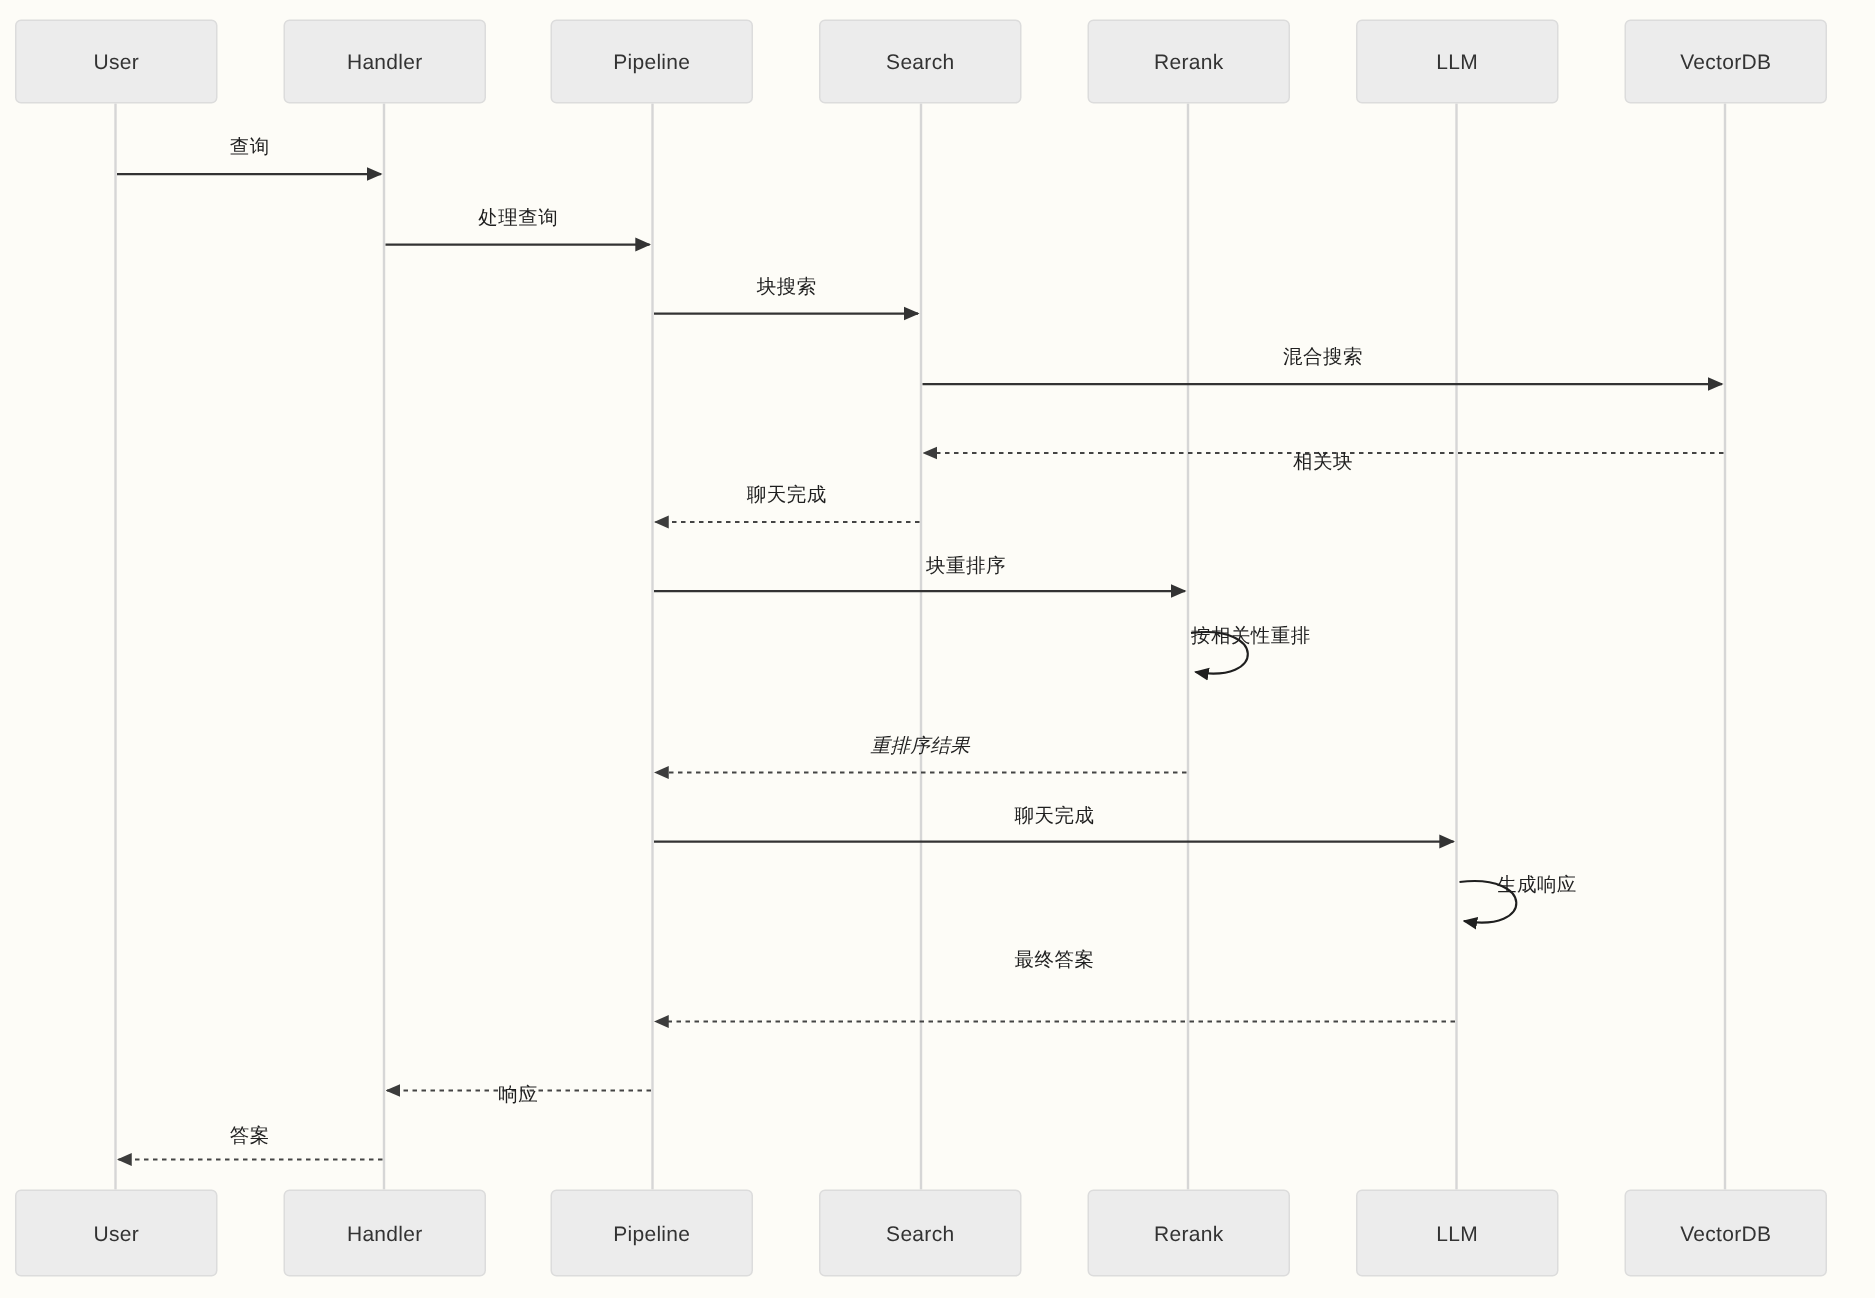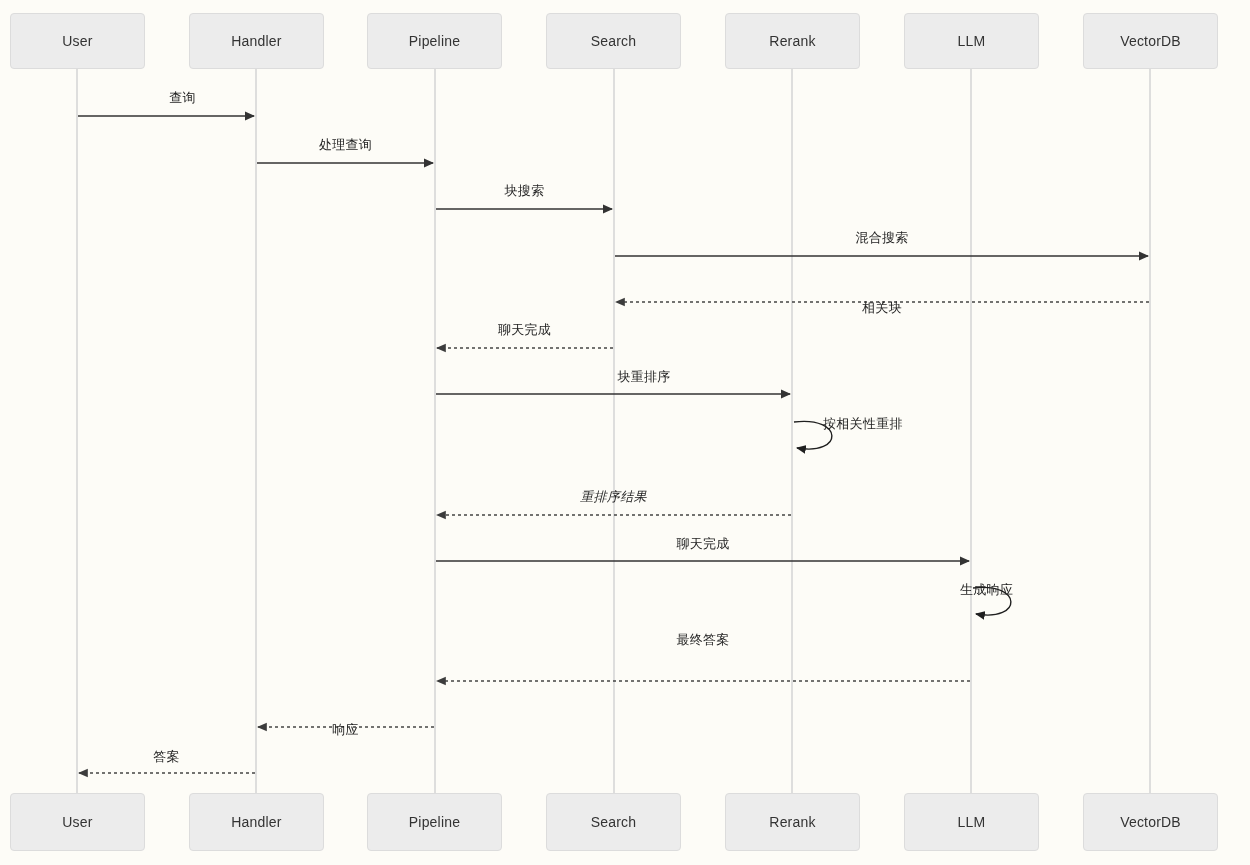--- a/index.html
+++ b/index.html
@@ -116,31 +116,31 @@
       </div>
       <div class="participant-box" style="left: 904px; top: 13px; width: 135px; height: 56px;">
         <span>LLM</span>
       </div>
       <div class="participant-box" style="left: 1083px; top: 13px; width: 135px; height: 56px;">
         <span>VectorDB</span>
       </div>
     </div>
 
   <div id="message-labels">
-      <div class="msg-label" style="left: 166.5px; top: 89px; margin-left: 16px;">查询</div>
+      <div class="msg-label" style="left: 166.5px; top: 89px;">查询</div>
       <div class="msg-label" style="left: 345.5px; top: 136px;">处理查询</div>
       <div class="msg-label" style="left: 524.5px; top: 182px;">块搜索</div>
       <div class="msg-label" style="left: 882px; top: 229px;">混合搜索</div>
       <div class="msg-label" style="left: 882px; top: 275px; margin-top: 24px;">相关块</div>
       <div class="msg-label" style="left: 524.5px; top: 321px;">聊天完成</div>
       <div class="msg-label" style="left: 644px; top: 368px;">块重排序</div>
-      <div class="note-label" style="left: 794px; top: 415px; padding-left: 29px;">按相关性重排</div>
+      <div class="note-label" style="left: 794px; top: 415px;">按相关性重排</div>
       <div class="msg-label" style="left: 613.5px; top: 488px; font-style: italic;">重排序结果</div>
       <div class="msg-label" style="left: 703px; top: 535px;">聊天完成</div>
-      <div class="note-label" style="left: 960px; top: 581px; text-align: center;">生成响应</div>
+      <div class="note-label" style="left: 998px; top: 581px; text-align: center;">生成响应</div>
       <div class="msg-label" style="left: 703px; top: 631px;">最终答案</div>
       <div class="msg-label" style="left: 345.5px; top: 701px; margin-top: 20px;">响应</div>
       <div class="msg-label" style="left: 166.5px; top: 748px;">答案</div>
     </div>
 
   <div id="footer-participants">
       <div class="participant-box" style="left: 10px; top: 793px; width: 135px; height: 58px;">
         <span>User</span>
       </div>
       <div class="participant-box" style="left: 189px; top: 793px; width: 135px; height: 58px;">

